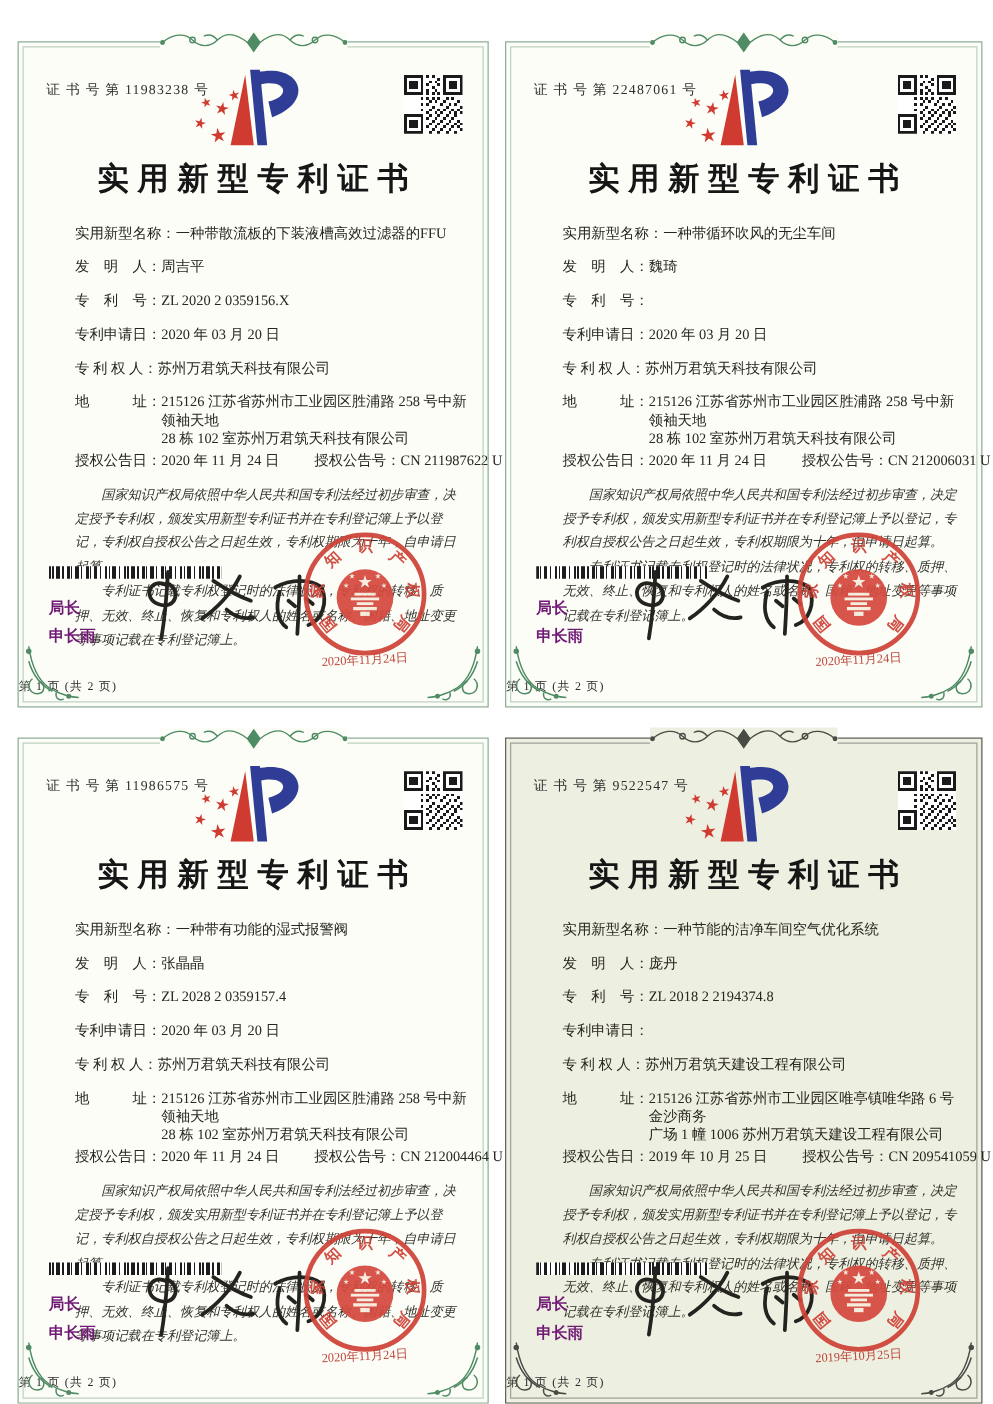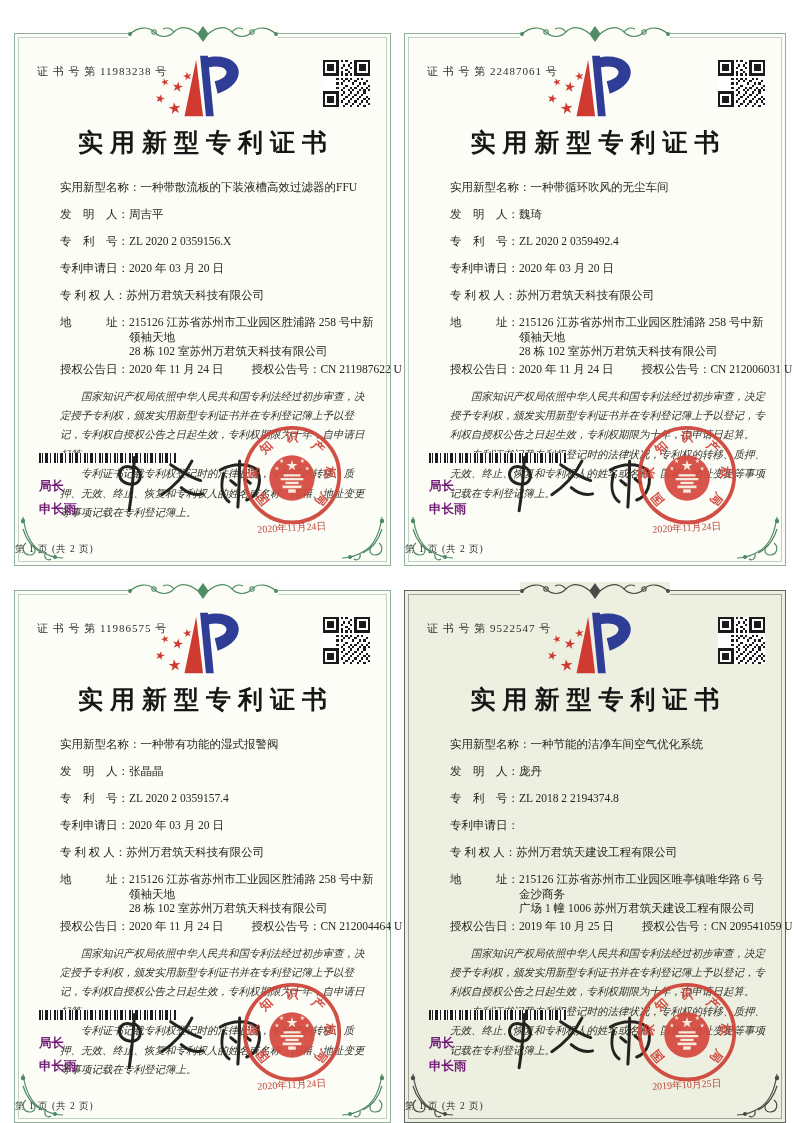--- a/index.html
+++ b/index.html
@@ -340,21 +340,20 @@
       <div class="row">
         <span class="lbl">实用新型名称：</span>
         <span class="val">一种带循环吹风的无尘车间</span>
       </div>
       <div class="row">
         <span class="lbl">发　明　人：</span>
         <span class="val">魏琦</span>
       </div>
       <div class="row">
         <span class="lbl">专　利　号：</span>
-        <span class="val">ZL 2020 2 0359492.4</span>
       </div>
       <div class="row">
         <span class="lbl">专利申请日：</span>
         <span class="val">2020 年 03 月 20 日</span>
       </div>
       <div class="row">
         <span class="lbl">专 利 权 人：</span>
         <span class="val">苏州万君筑天科技有限公司</span>
       </div>
       <div class="row addr">
@@ -535,21 +534,21 @@
       <div class="row">
         <span class="lbl">实用新型名称：</span>
         <span class="val">一种带有功能的湿式报警阀</span>
       </div>
       <div class="row">
         <span class="lbl">发　明　人：</span>
         <span class="val">张晶晶</span>
       </div>
       <div class="row">
         <span class="lbl">专　利　号：</span>
-        <span class="val">ZL 2020 2 0359157.4</span>
+        <span class="val">ZL 2028 2 0359157.4</span>
       </div>
       <div class="row">
         <span class="lbl">专利申请日：</span>
         <span class="val">2020 年 03 月 20 日</span>
       </div>
       <div class="row">
         <span class="lbl">专 利 权 人：</span>
         <span class="val">苏州万君筑天科技有限公司</span>
       </div>
       <div class="row addr">

